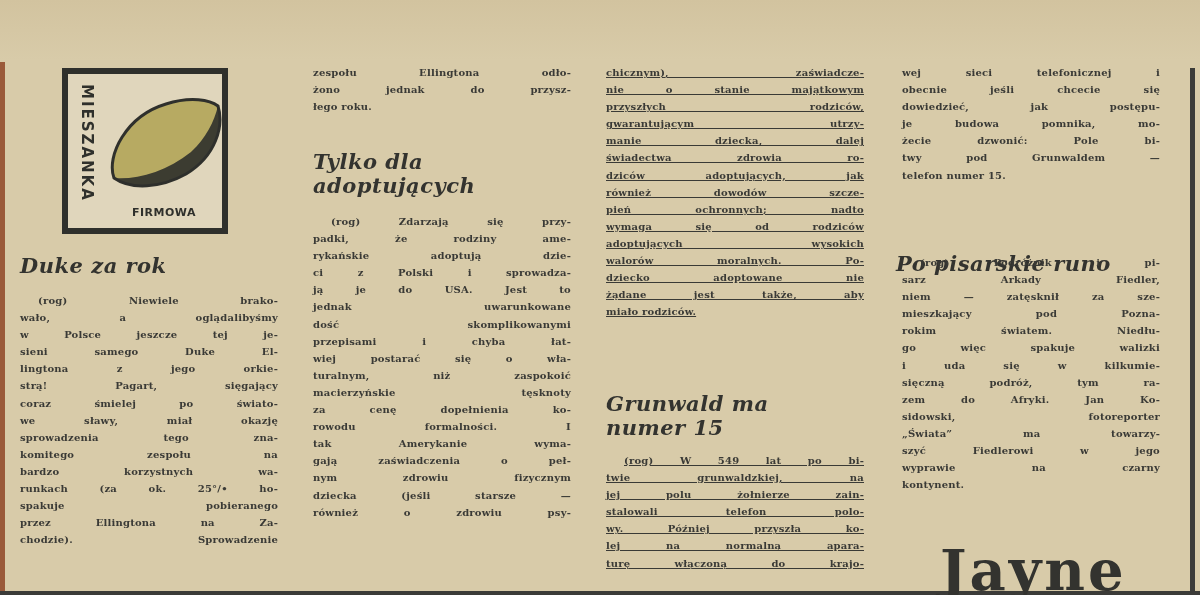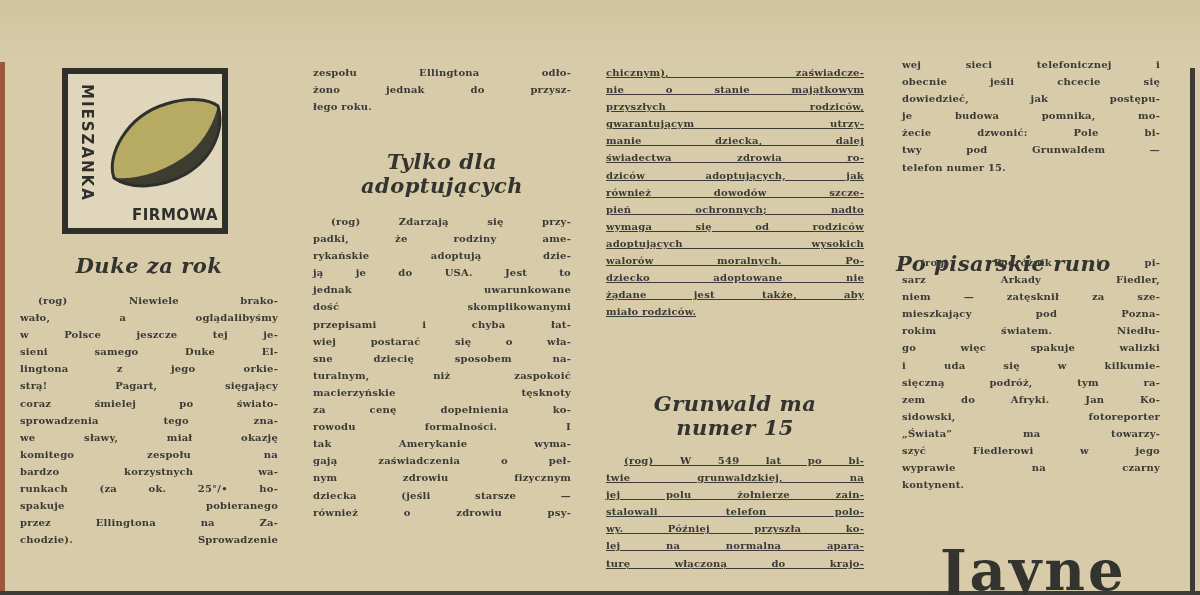--- a/index.html
+++ b/index.html
@@ -80,37 +80,37 @@
       font-size: 15px;
       color: #2f302c;
       writing-mode: vertical-rl;
       letter-spacing: 2px;
     }
     .logo-firmowa {
       position: absolute;
       left: 64px; top: 132px;
       font-family: "DejaVu Sans", sans-serif;
       font-weight: bold;
-      font-size: 15px;
+      font-size: 11px;
       color: #2f302c;
       letter-spacing: 0.5px;
     }
     .lemon {
       position: absolute;
       left: 38px; top: 22px;
       width: 118px; height: 96px;
     }
 
     .headline {
       position: absolute;
       font-family: "DejaVu Serif", serif;
       font-weight: bold;
       font-style: italic;
       color: #33332f;
-      text-align: center;
+      text-align: left;
       font-size: 21px;
       line-height: 24px;
       letter-spacing: 0.5px;
     }
     .h-duke { left: 20px; top: 254px; width: 258px; }
     .h-tylko { left: 313px; top: 150px; width: 258px; }
     .h-grunwald { left: 606px; top: 392px; width: 258px; }
     .h-po { left: 896px; top: 224px; width: 270px; text-align: left; margin-top: 28px; }
     .jayne {
       position: absolute;
@@ -152,46 +152,46 @@
 <div class="headline h-po">Po pisarskie runo</div>
 
 <div class="col col1" style="top:292px;">
   <span class="line" style="padding-left:18px;">(rog) Niewiele brako-</span>
   <span class="line">wało, a oglądalibyśmy</span>
   <span class="line">w Polsce jeszcze tej je-</span>
   <span class="line">sieni samego Duke El-</span>
   <span class="line">lingtona z jego orkie-</span>
   <span class="line">strą! Pagart, sięgający</span>
   <span class="line">coraz śmielej po świato-</span>
+  <span class="line">we sławy, miał okazję</span>
   <span class="line">sprowadzenia tego zna-</span>
-  <span class="line">we sławy, miał okazję</span>
   <span class="line">komitego zespołu na</span>
   <span class="line">bardzo korzystnych wa-</span>
   <span class="line">runkach (za ok. 25°/• ho-</span>
   <span class="line">spakuje pobieranego</span>
   <span class="line">przez Ellingtona na Za-</span>
   <span class="line">chodzie). Sprowadzenie</span>
 </div>
 
 <div class="col col2" style="top:64px;">
   <span class="line">zespołu Ellingtona odło-</span>
   <span class="line">żono jednak do przysz-</span>
   <span class="line end">łego roku.</span>
 </div>
 
 <div class="col col2" style="top:213px;">
   <span class="line" style="padding-left:18px;">(rog) Zdarzają się przy-</span>
   <span class="line">padki, że rodziny ame-</span>
   <span class="line">rykańskie adoptują dzie-</span>
+  <span class="line">ci z Polski i sprowadza-</span>
   <span class="line">ją je do USA. Jest to</span>
   <span class="line">jednak uwarunkowane</span>
   <span class="line">dość skomplikowanymi</span>
   <span class="line">przepisami i chyba łat-</span>
   <span class="line">wiej postarać się o wła-</span>
-  <span class="line">sne dziecię sposobem na-</span>
   <span class="line">turalnym, niż zaspokoić</span>
   <span class="line">macierzyńskie tęsknoty</span>
   <span class="line">za cenę dopełnienia ko-</span>
   <span class="line">rowodu formalności. I</span>
   <span class="line">tak Amerykanie wyma-</span>
   <span class="line">gają zaświadczenia o peł-</span>
   <span class="line">nym zdrowiu fizycznym</span>
   <span class="line">dziecka (jeśli starsze —</span>
   <span class="line">również o zdrowiu psy-</span>
 </div>
@@ -217,21 +217,21 @@
 <div class="col col3" style="top:452px;">
   <span class="line" style="padding-left:18px;">(rog) W 549 lat po bi-</span>
   <span class="line">twie grunwaldzkiej, na</span>
   <span class="line">jej polu żołnierze zain-</span>
   <span class="line">stalowali telefon polo-</span>
   <span class="line">wy. Później przyszła ko-</span>
   <span class="line">lej na normalną apara-</span>
   <span class="line">turę włączoną do krajo-</span>
 </div>
 
-<div class="col col4" style="top:56px;">
+<div class="col col4" style="top:64px;">
   <span class="line">wej sieci telefonicznej i</span>
   <span class="line">obecnie jeśli chcecie się</span>
   <span class="line">dowiedzieć, jak postępu-</span>
   <span class="line">je budowa pomnika, mo-</span>
   <span class="line">żecie dzwonić: Pole bi-</span>
   <span class="line">twy pod Grunwaldem —</span>
   <span class="line end">telefon numer 15.</span>
 </div>
 
 <div class="col col4" style="top:254px;">

